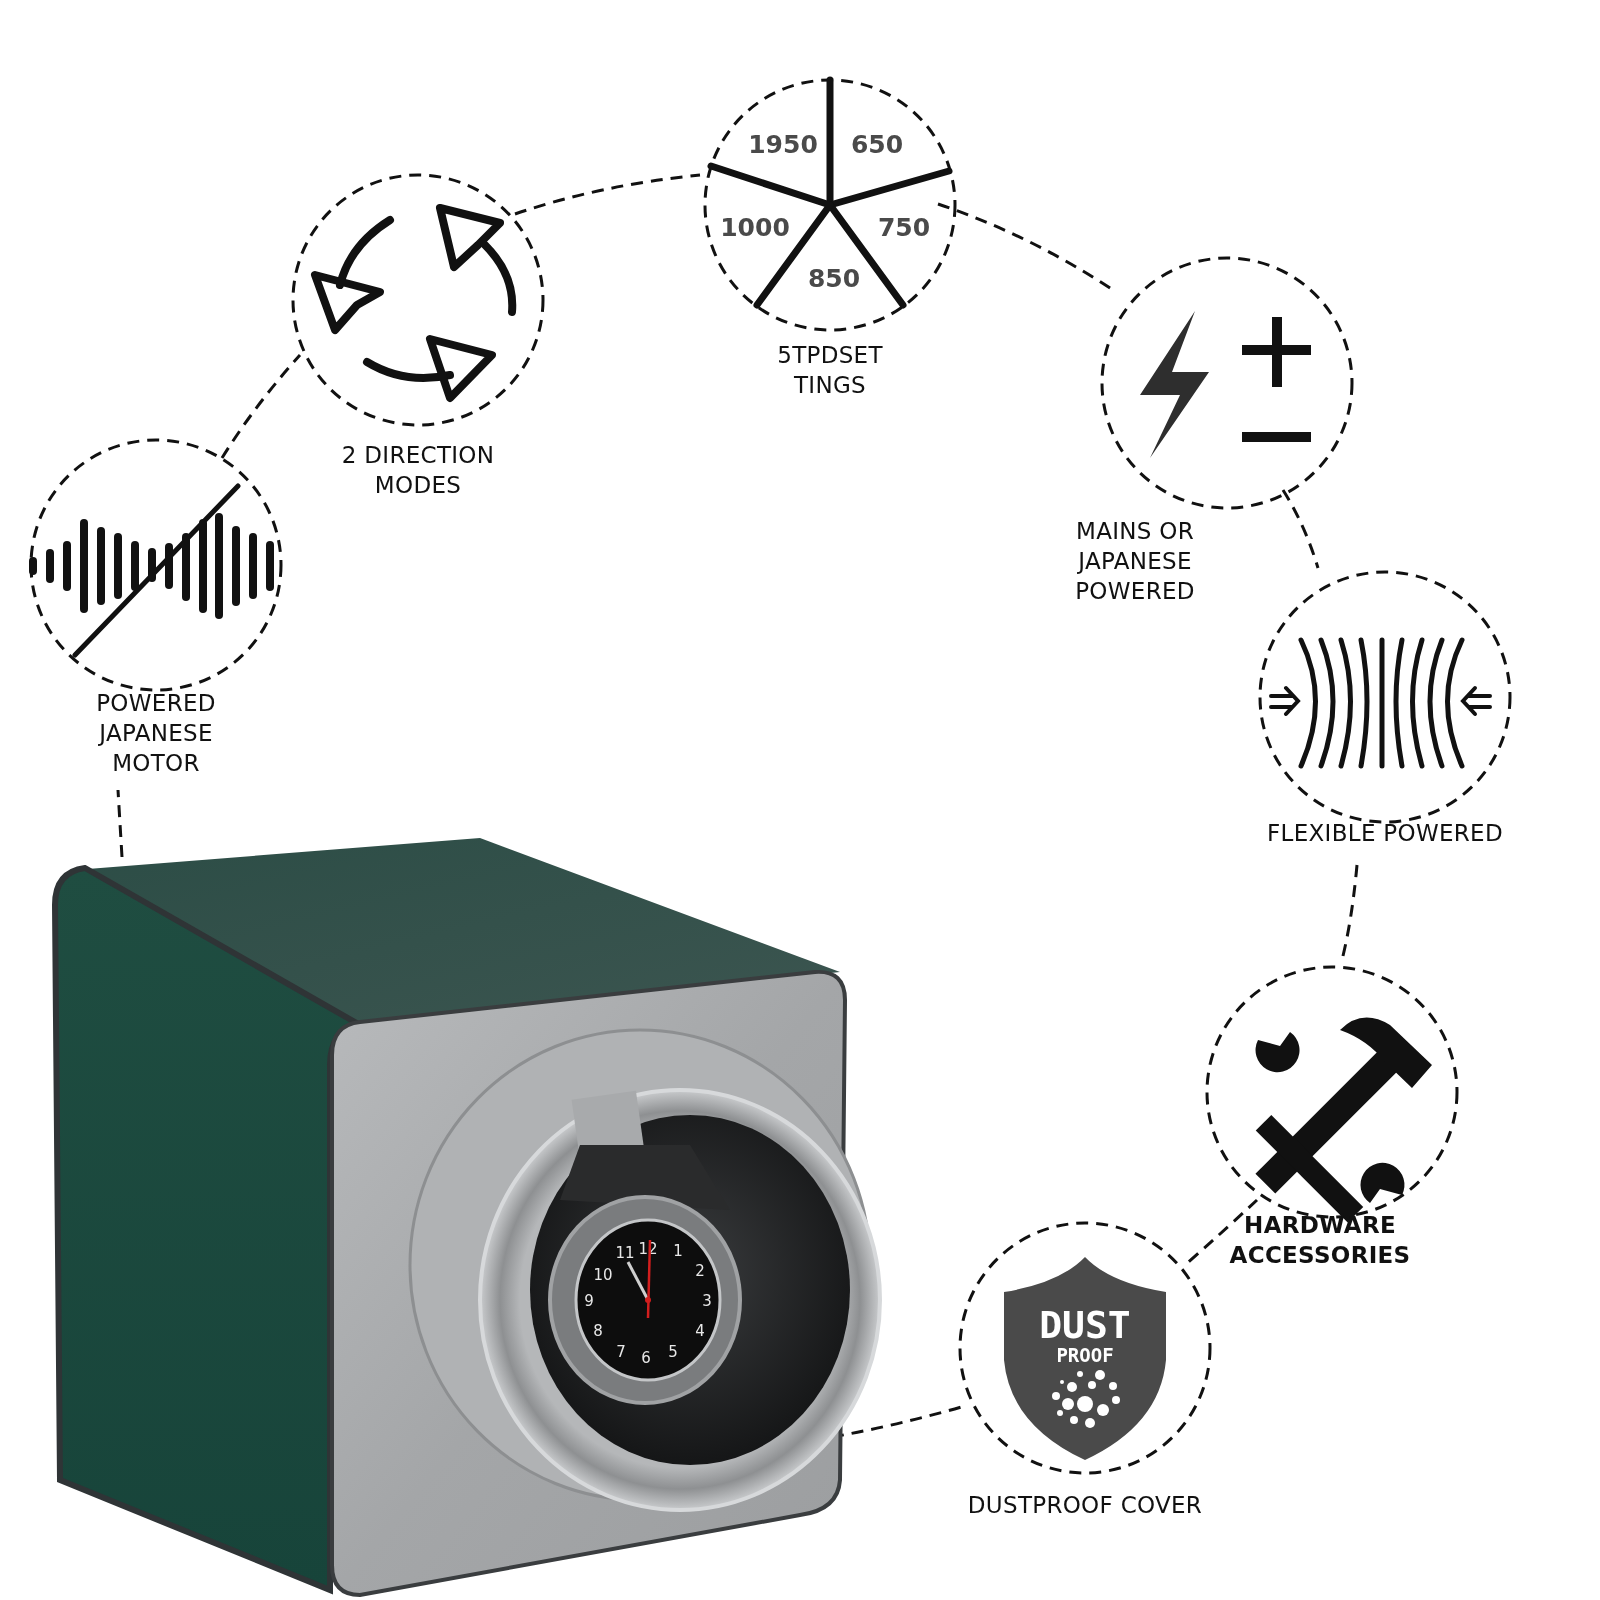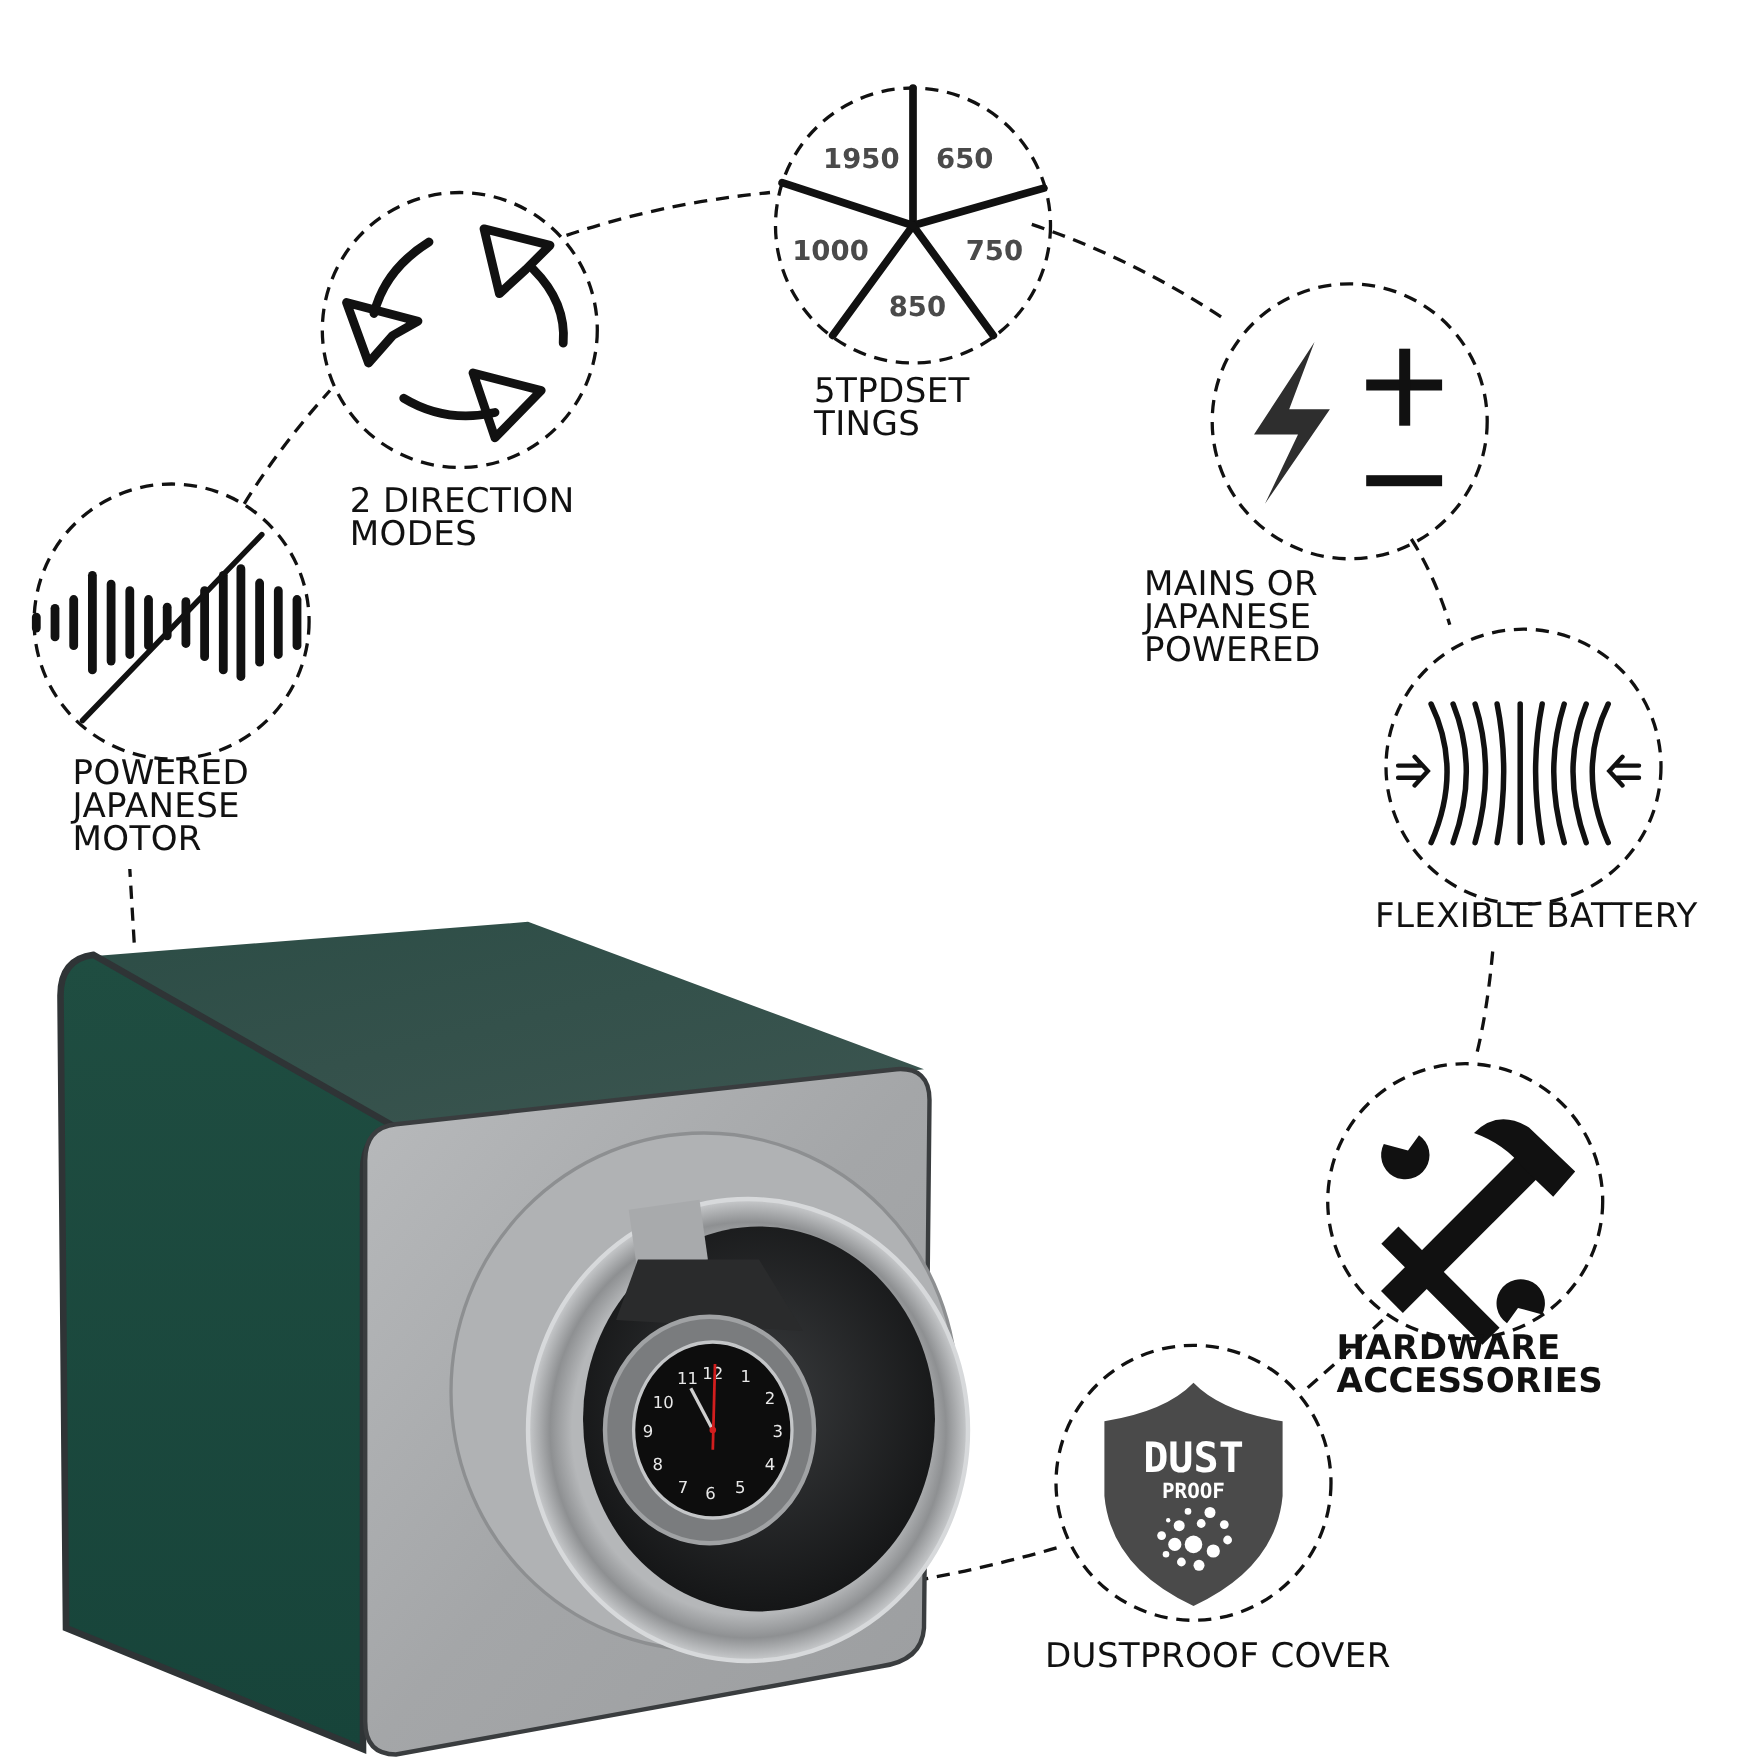--- a/index.html
+++ b/index.html
@@ -1,19 +1,19 @@
 <!DOCTYPE html>
 <html><head>
 <meta charset="utf-8">
 <style>
   html, body { margin: 0; padding: 0; background: #ffffff; }
   body { width: 1600px; height: 1600px; position: relative; overflow: hidden;
          font-family: "DejaVu Sans", "Liberation Sans", sans-serif; }
   .canvas { position: absolute; left: 0; top: 0; width: 1600px; height: 1600px; }
-  .label { position: absolute; text-align: left; color: #111; font-size: 31px;
+  .label { position: absolute; text-align: center; color: #111; font-size: 23px;
            line-height: 30px; letter-spacing: 0.3px; white-space: nowrap; }
   .label span { display: block; }
   .num { font-family: "DejaVu Sans", sans-serif; font-weight: bold; font-size: 25px; fill: #4a4a4a; }
   .dust-big { font-family: "DejaVu Sans Mono", monospace; font-weight: bold; font-size: 38px; fill: #fff; }
   .dust-small { font-family: "DejaVu Sans Mono", monospace; font-weight: bold; font-size: 19px; fill: #fff; }
   .dial { font-family: "DejaVu Sans", sans-serif; font-size: 15px; fill: #e8e8e8; }
 </style>
 </head>
 <body>
 
@@ -201,21 +201,21 @@
 <div class="label" style="left:740px; top:340px; width:180px;">
   <span>5TPDSET</span>
     <span>TINGS</span>
 </div>
 <div class="label" style="left:1040px; top:516px; width:190px;">
   <span>MAINS OR</span>
     <span>JAPANESE</span>
     <span>POWERED</span>
 </div>
 <div class="label" style="left:1250px; top:818px; width:270px;">
-  <span>FLEXIBLE BATTERY</span>
+  <span>FLEXIBLE POWERED</span>
 </div>
 <div class="label" style="left:1215px; top:1210px; width:210px;font-weight:bold;">
   <span>HARDWARE</span>
     <span>ACCESSORIES</span>
 </div>
 <div class="label" style="left:950px; top:1490px; width:270px;">
   <span>DUSTPROOF COVER</span>
 </div>
 
 </body></html>

